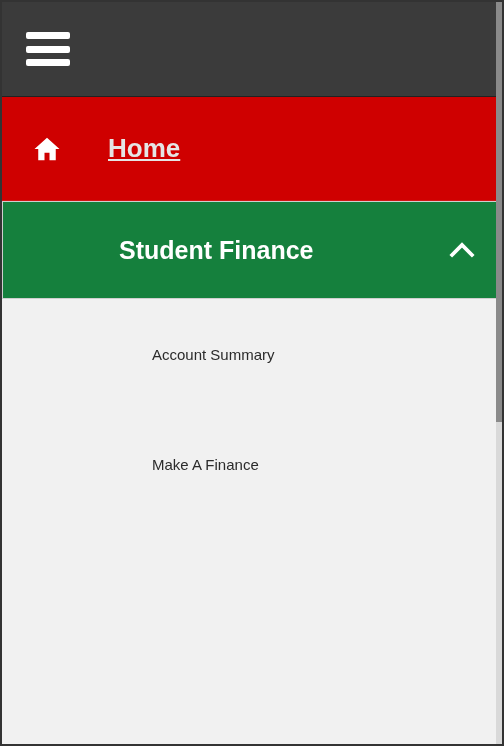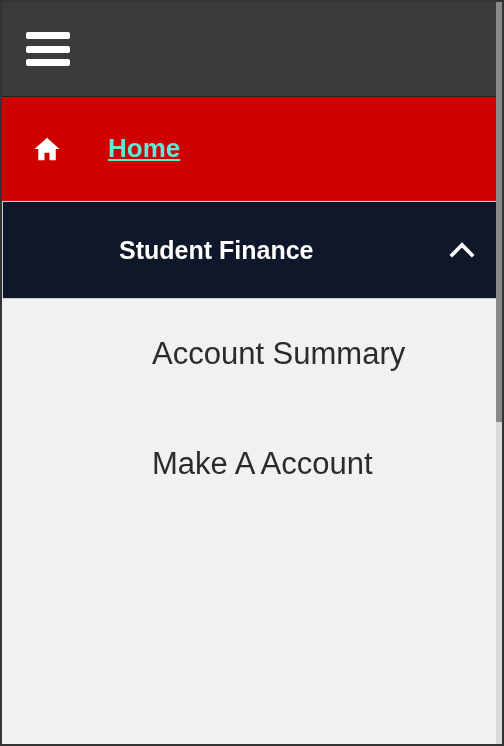--- a/index.html
+++ b/index.html
@@ -50,33 +50,33 @@
     width: 42px;
     display: flex;
     justify-content: center;
     align-items: center;
   }
   .menu-item .label {
     flex: 1;
     padding-left: 40px;
     font-size: 26px;
     font-weight: 700;
-    color: #5eead4;
+    color: #e5e5e5;
   }
   .menu-item.home .label {
     text-decoration: underline;
   }
   .menu-item .chevron {
     width: 40px;
     display: flex;
     justify-content: center;
     align-items: center;
   }
   .submenu-header {
-    background: #0f172a;
+    background: #15803d;
     color: #fff;
     height: 98px;
     display: flex;
     align-items: center;
     padding: 0 24px;
     border: 1px solid #cfcfcf;
     cursor: pointer;
   }
   .submenu-header .label {
     flex: 1;
@@ -85,21 +85,21 @@
     font-weight: 700;
   }
   .submenu-list {
     background: #f1f1f1;
   }
   .submenu-item {
     height: 110px;
     display: flex;
     align-items: center;
     padding-left: 150px;
-    font-size: 31px;
+    font-size: 15px;
     font-weight: 500;
     color: #2b2b2b;
     cursor: pointer;
   }
   .scrollbar-track {
     position: absolute;
     top: 0;
     right: 0;
     width: 6px;
     height: 100%;
@@ -144,17 +144,17 @@
   <div class="label">Student Finance</div>
   <div class="chevron">
     <svg width="30" height="20" viewBox="0 0 24 16" fill="none" stroke="#fff" stroke-width="3">
       <polyline points="3,13 12,4 21,13"></polyline>
     </svg>
   </div>
 </div>
 
 <div class="submenu-list">
   <div class="submenu-item">Account Summary</div>
-  <div class="submenu-item">Make A Account</div>
+  <div class="submenu-item">Make A Finance</div>
 </div>
 
 <div class="scrollbar-track"></div>
 <div class="scrollbar-thumb"></div>
 
 </body></html>

